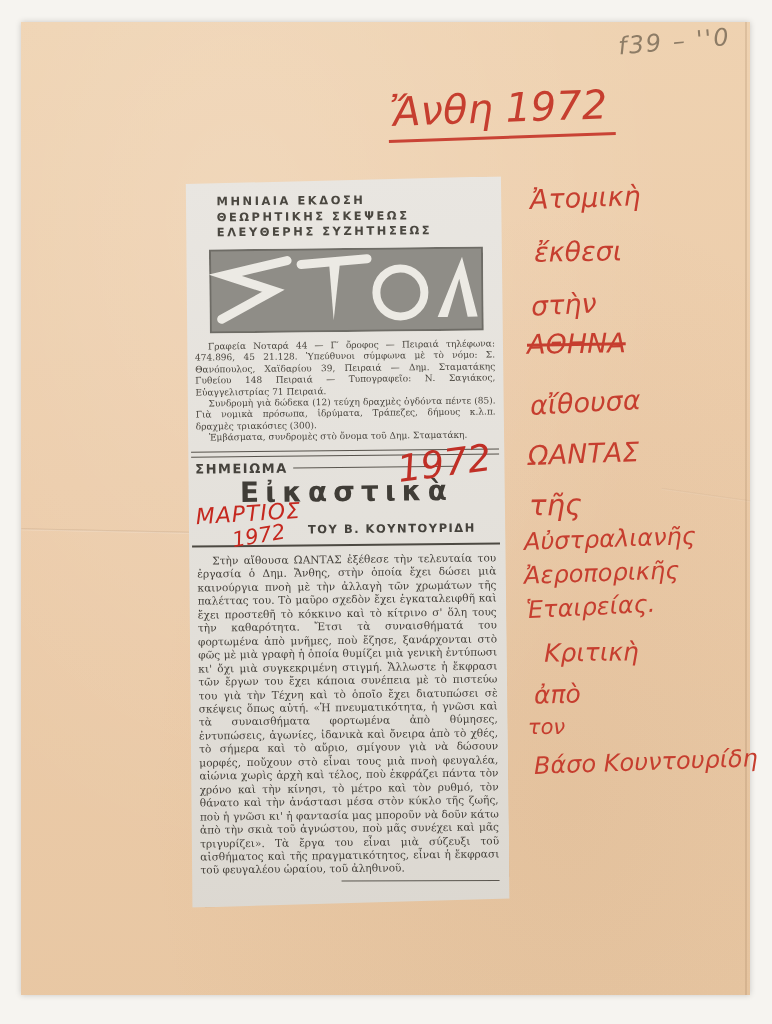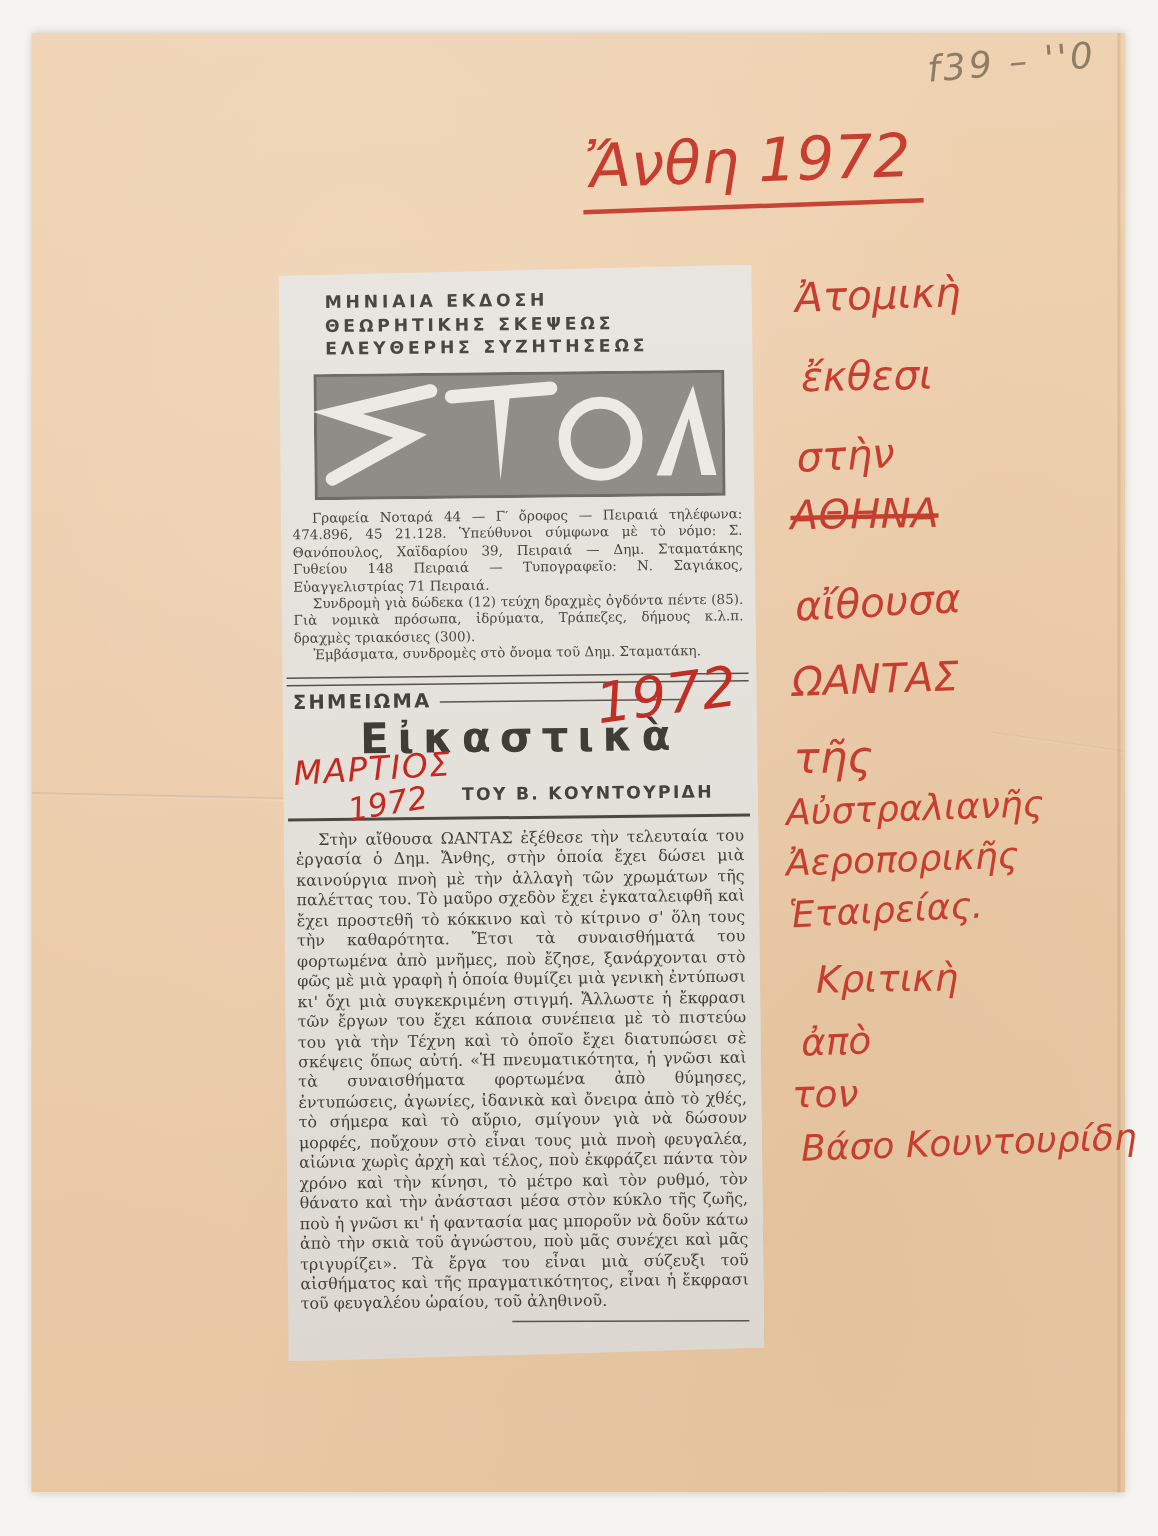--- a/index.html
+++ b/index.html
@@ -49,21 +49,21 @@
   .margin-line:nth-of-type(3){left:531px;top:291px;transform:rotate(-3deg);}
   .margin-line:nth-of-type(4){left:527px;top:330px;transform:rotate(-1deg);text-decoration:line-through;text-decoration-thickness:3px;}
   .margin-line:nth-of-type(5){left:530px;top:389px;transform:rotate(-3deg);}
   .margin-line:nth-of-type(6){left:528px;top:440px;transform:rotate(-2deg);}
   .margin-line:nth-of-type(7){left:529px;top:491px;transform:rotate(-1deg);font-size:29px;}
   .margin-line:nth-of-type(8){left:524px;top:527px;transform:rotate(-2deg);font-size:24px;}
   .margin-line:nth-of-type(9){left:524px;top:561px;transform:rotate(-2deg);font-size:24px;}
   .margin-line:nth-of-type(10){left:526px;top:595px;transform:rotate(-3deg);font-size:24px;}
   .margin-line:nth-of-type(11){left:544px;top:640px;transform:rotate(-1deg);font-size:25px;}
   .margin-line:nth-of-type(12){left:534px;top:682px;transform:rotate(-2deg);font-size:25px;}
-  .margin-line:nth-of-type(13){left:528px;top:717px;transform:rotate(-1deg);font-size:25px;}
+  .margin-line:nth-of-type(13){left:528px;top:717px;transform:rotate(-1deg);font-size:21px;}
   .margin-line:nth-of-type(14){left:534px;top:750px;transform:rotate(-2deg);font-size:24px;}
 
   
   .clipping{
     position:absolute;left:188px;top:178px;width:318px;height:728px;
     background:linear-gradient(178deg,#e9e6e1 0%,#e3e0da 55%,#dcd8d1 100%);
     transform:rotate(-0.6deg);
     box-shadow:1px 2px 4px rgba(90,60,30,.30);
     clip-path:polygon(0.5% 0.6%, 99.6% 0%, 100% 99.2%, 0.2% 100%);
     color:#3e3b36;

